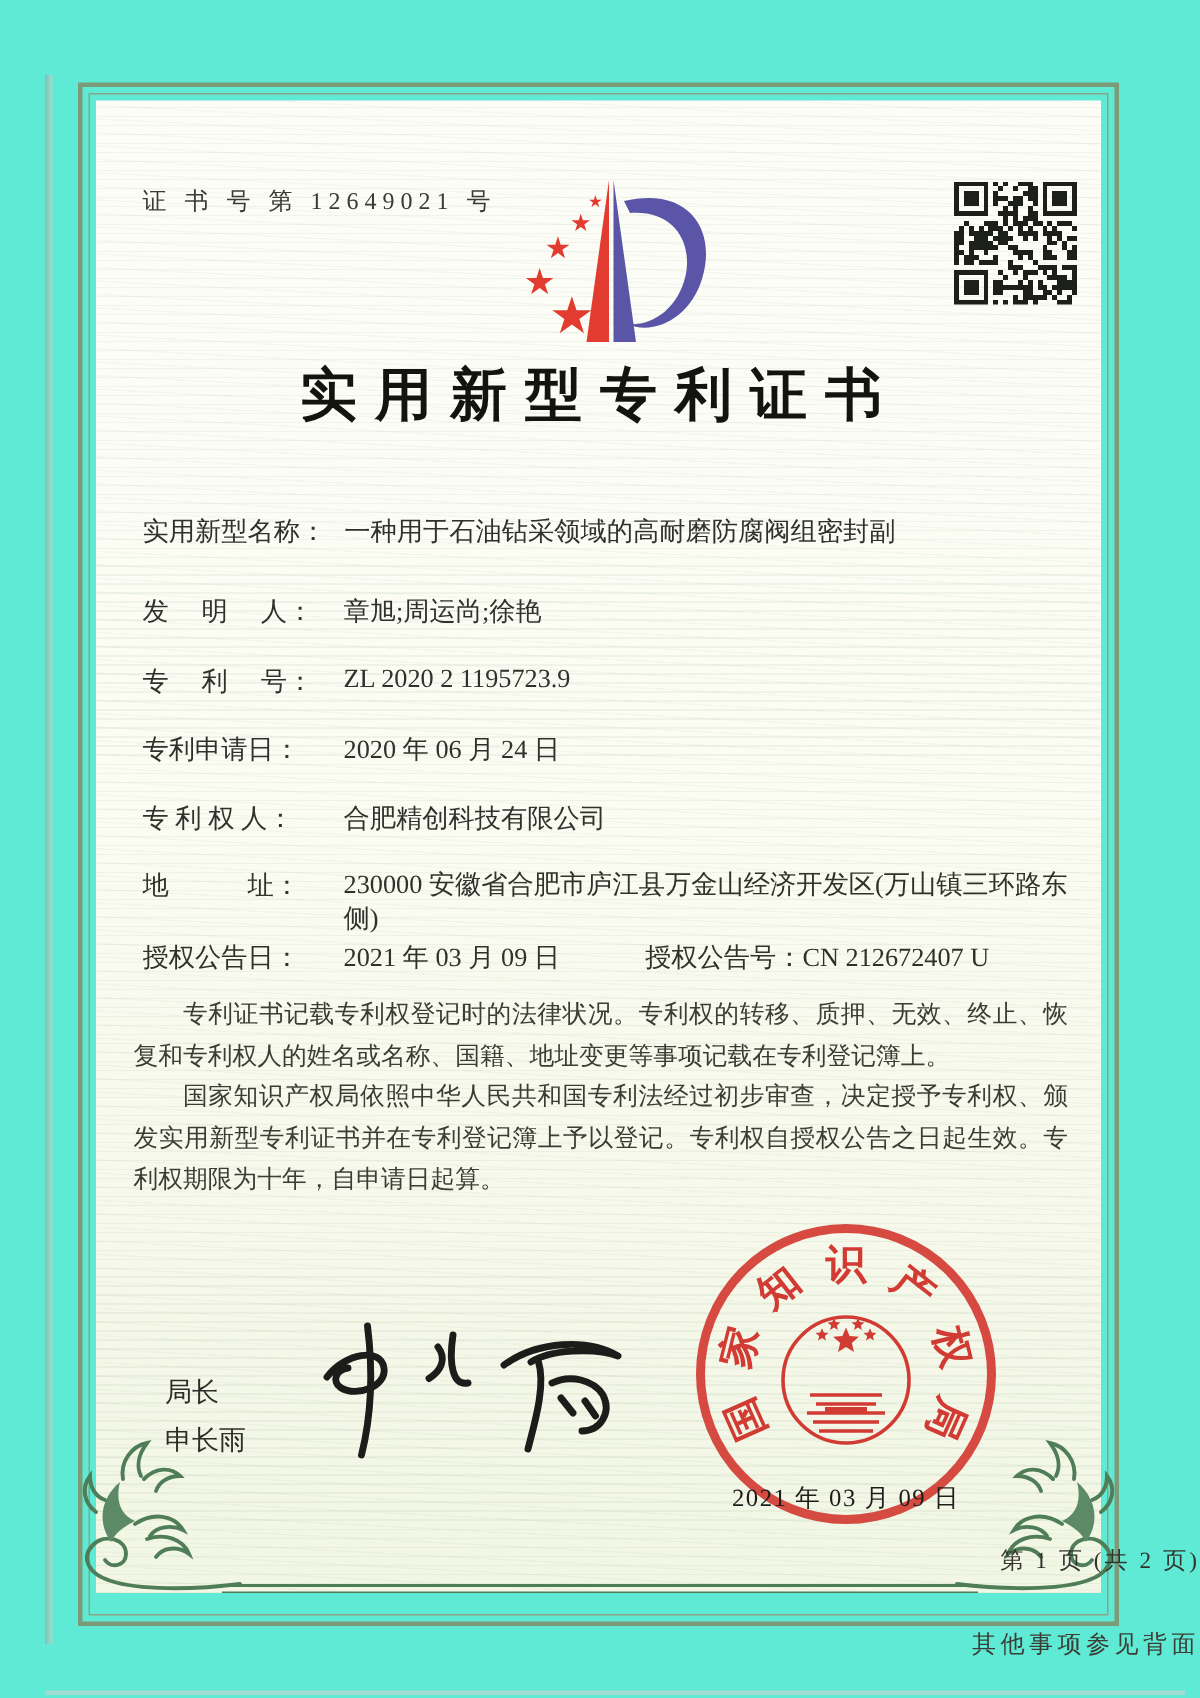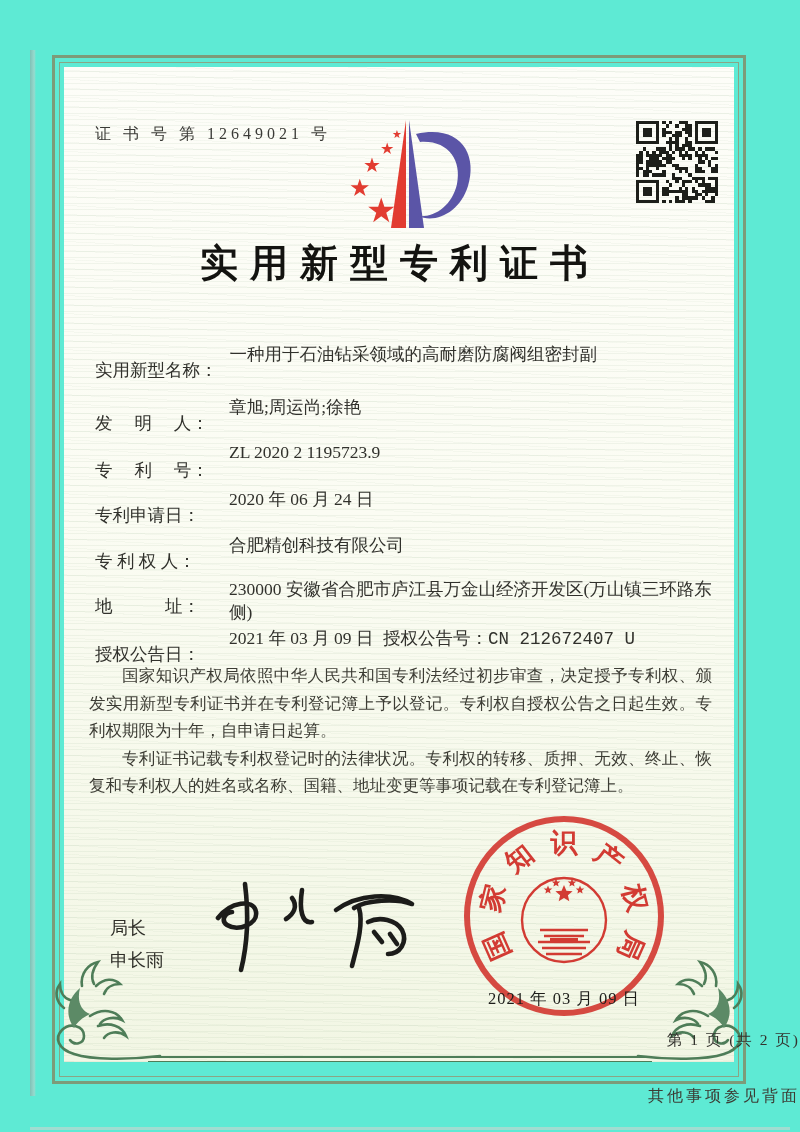--- a/index.html
+++ b/index.html
@@ -31,24 +31,24 @@
   .flourish.right{right:46px;transform:scaleX(-1);}
 
   .cert-no{position:absolute;left:95px;top:124px;font-size:16px;letter-spacing:4px;color:#3a3a36;}
   .logo{position:absolute;left:336px;top:110px;width:142px;height:128px;}
   .qr{position:absolute;left:636px;top:121px;width:82px;height:82px;}
 
   .title{position:absolute;left:0;right:0;top:238px;text-align:center;
     font-size:38px;font-weight:700;letter-spacing:12px;color:#131310;}
 
   .field{position:absolute;left:95px;font-size:17.5px;color:#31312c;white-space:nowrap;}
-  .field .lab{display:inline-block;min-width:122px;vertical-align:top;margin-top:16px;}
+  .field .lab{display:inline-block;min-width:122px;vertical-align:top;}
   .field .val{display:inline-block;vertical-align:top;margin-left:12px;}
   .field .val.wrap{white-space:normal;width:492px;line-height:23px;}
-  .grant-no{position:absolute;left:383px;font-size:17.5px;color:#31312c;white-space:nowrap;font-family:Liberation Mono, monospace;}
+  .grant-no{position:absolute;left:430px;font-size:17.5px;color:#31312c;white-space:nowrap;}
 
   .paras{position:absolute;left:89px;right:88px;top:662px;
     font-size:16.5px;line-height:27.5px;color:#3c3c34;text-align:justify;}
   .paras p{margin:0;text-indent:2em;}
 
   .signer{position:absolute;left:96px;top:912px;font-size:18px;color:#2e2e28;line-height:32px;margin-left:14px;}
   .signature{position:absolute;left:196px;top:872px;width:240px;height:110px;}
 
   .stamp{position:absolute;left:464px;top:816px;width:200px;height:200px;}
   .stamp-ring{position:absolute;inset:0;border:6px solid rgba(210,59,51,.92);border-radius:50%;}
@@ -378,22 +378,22 @@
   </div>
 
   <div class="field" style="top:626px">
     <span class="lab">授权公告日：</span><span class="val">2021 年 03 月 09 日</span>
   </div>
   <div class="grant-no" style="top:626px">
     <span>授权公告号：</span><span>CN 212672407 U</span>
   </div>
 
   <div class="paras">
+    <p>专利证书记载专利权登记时的法律状况。专利权的转移、质押、无效、终止、恢复和专利权人的姓名或名称、国籍、地址变更等事项记载在专利登记簿上。</p>
     <p>国家知识产权局依照中华人民共和国专利法经过初步审查，决定授予专利权、颁发实用新型专利证书并在专利登记簿上予以登记。专利权自授权公告之日起生效。专利权期限为十年，自申请日起算。</p>
-    <p>专利证书记载专利权登记时的法律状况。专利权的转移、质押、无效、终止、恢复和专利权人的姓名或名称、国籍、地址变更等事项记载在专利登记簿上。</p>
   </div>
 
   <div class="signer">
     <div>局长</div>
     <div>申长雨</div>
   </div>
 
   <svg class="signature" viewBox="0 0 240 110">
     <g fill="none" stroke="#1c1c1a" stroke-width="4.6" stroke-linecap="round" stroke-linejoin="round">
       <path d="M22,46 C34,30 58,26 60,40 C62,52 42,60 31,53 C25,49 28,41 36,40"></path>

